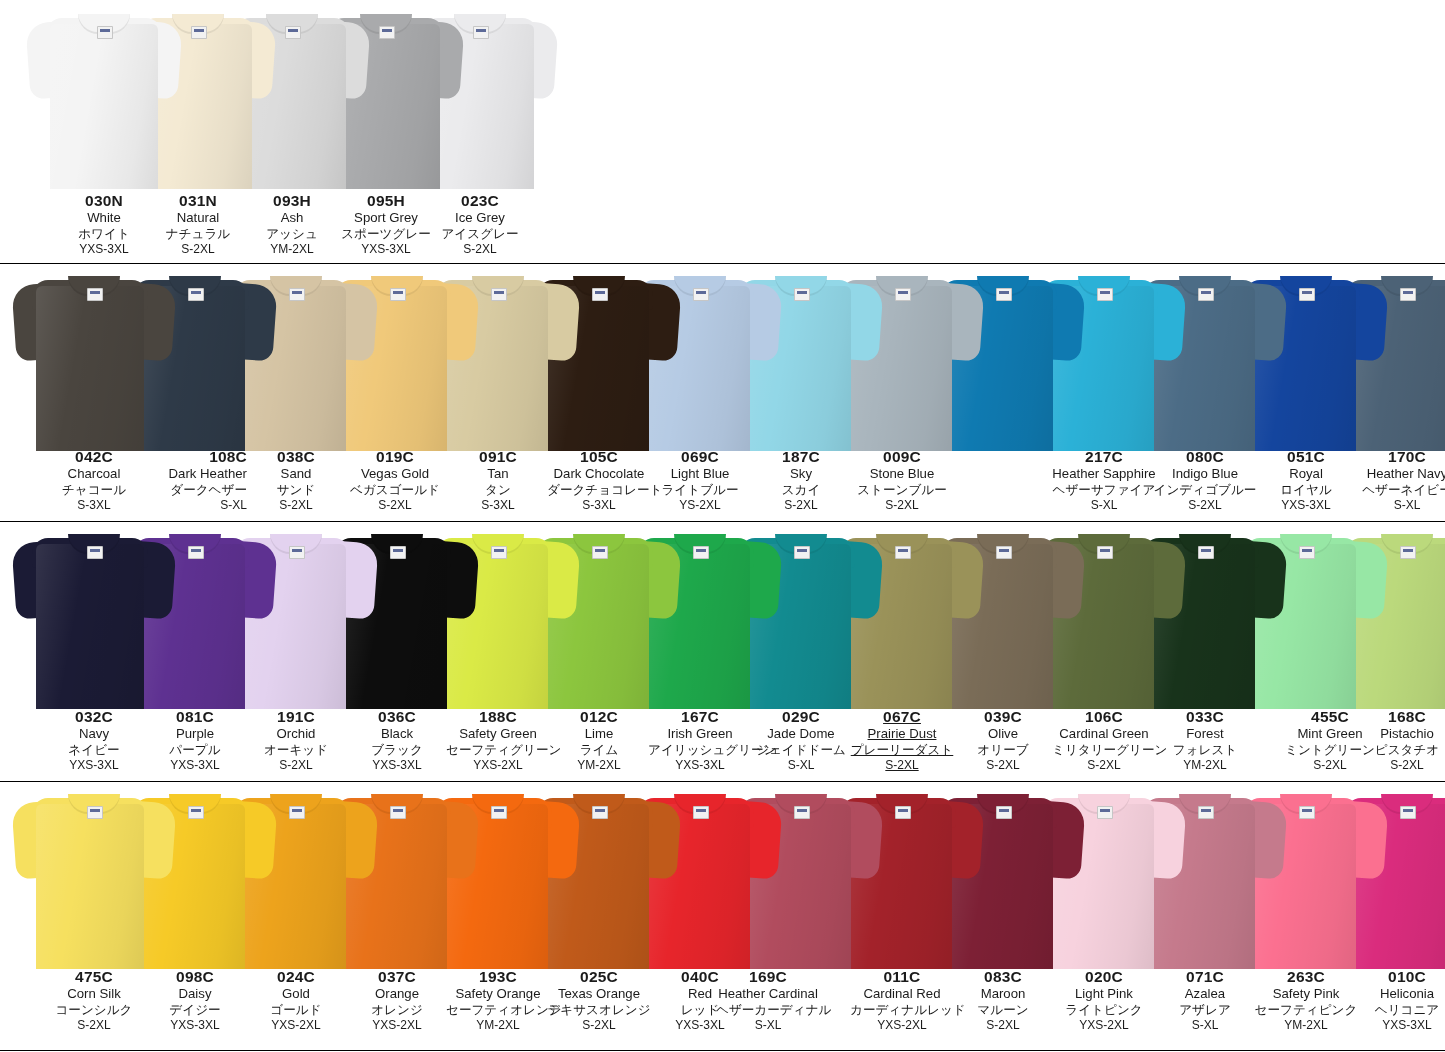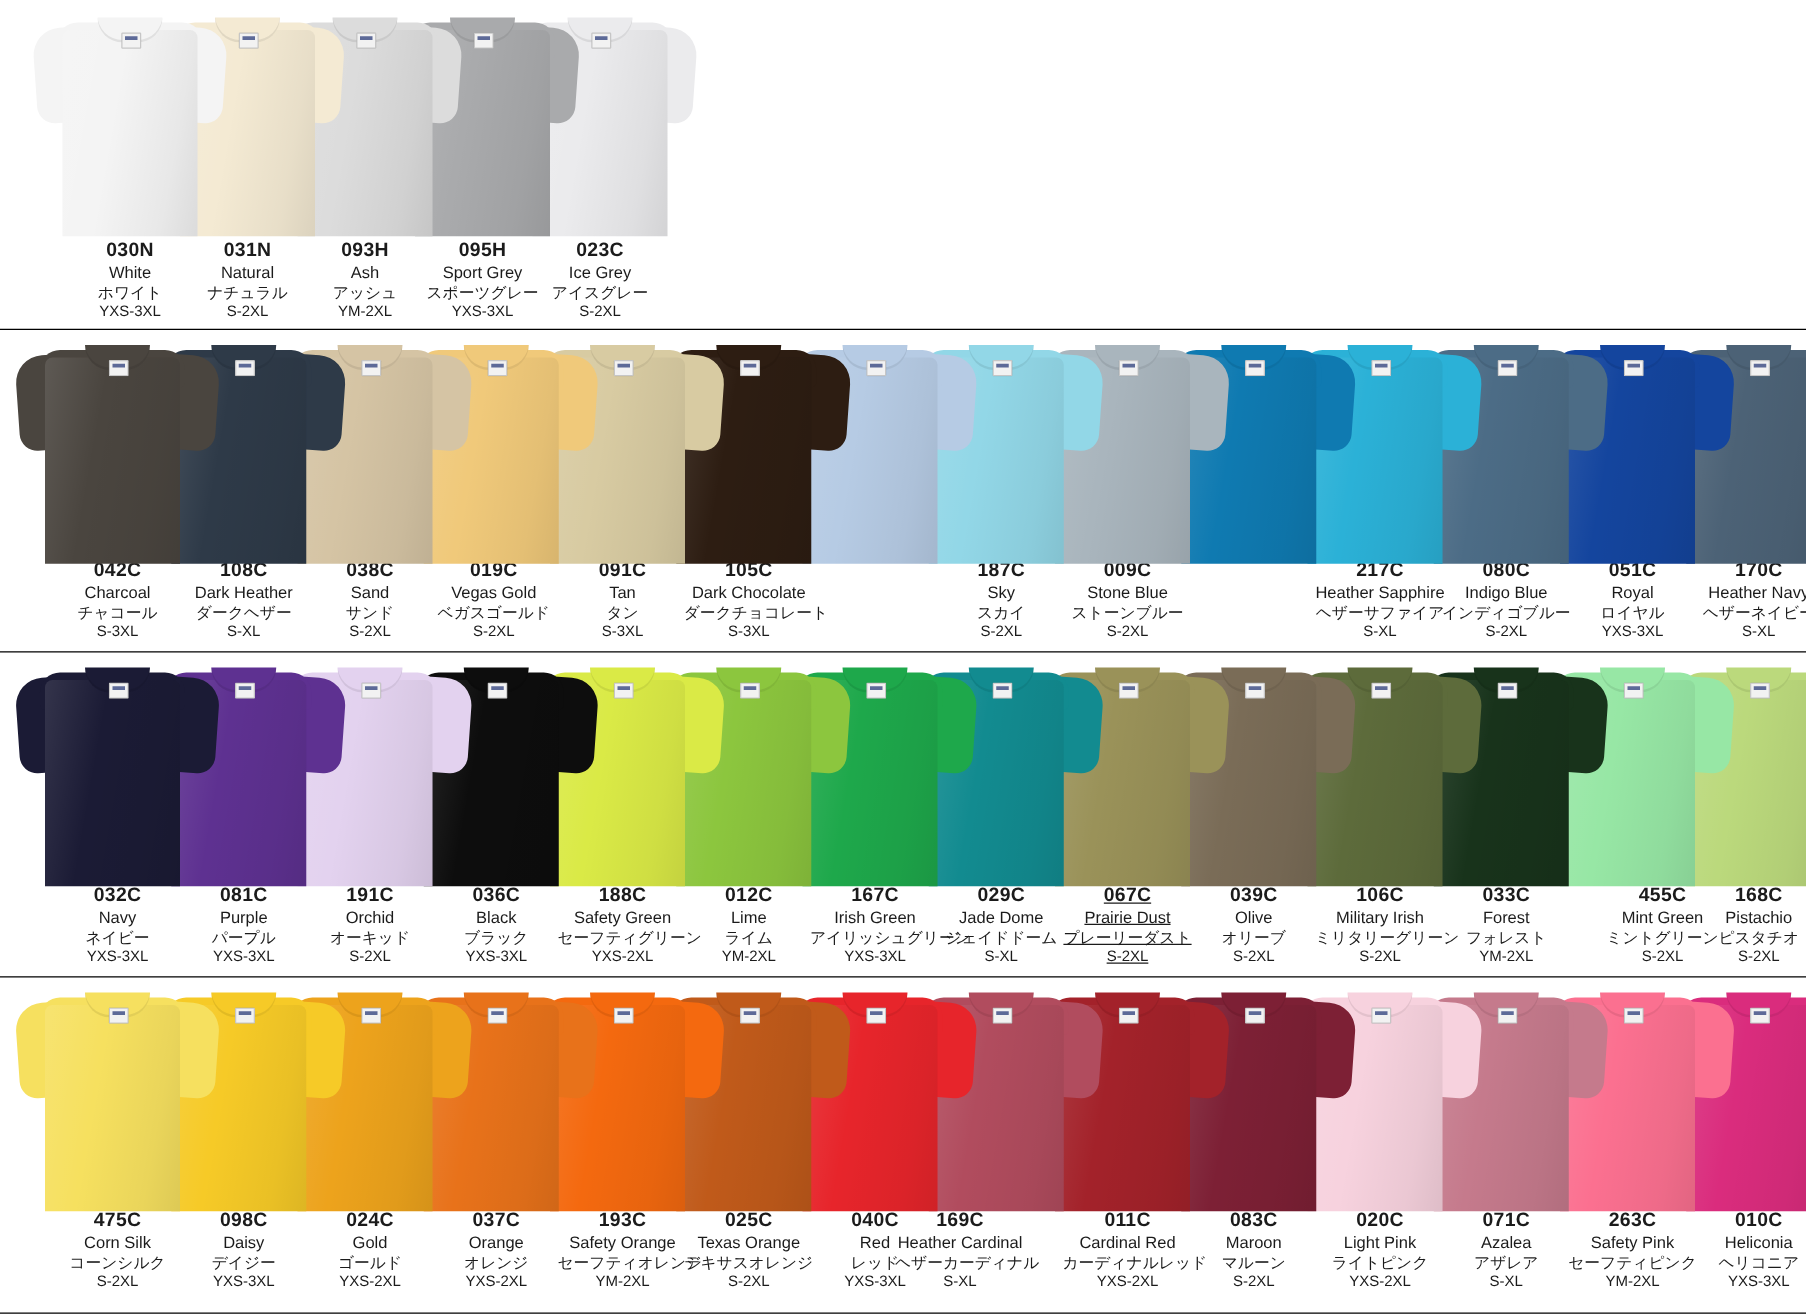--- a/index.html
+++ b/index.html
@@ -386,21 +386,21 @@
       </div>
     </div>
     <div class="rule" style="top: 521px;"></div>
     <div class="labels" style="position: absolute; left: 0px; top: 448px; width: 1445px;">
       <div class="label" style="left: 42px;">
         <div class="code">042C</div>
         <div class="en">Charcoal</div>
         <div class="jp">チャコール</div>
         <div class="sz">S-3XL</div>
       </div>
-      <div class="label" style="left: 143px;">
+      <div class="label" style="left: 143px; text-align: right;">
         <div class="code">108C</div>
         <div class="en">Dark Heather</div>
         <div class="jp">ダークヘザー</div>
         <div class="sz">S-XL</div>
       </div>
       <div class="label" style="left: 244px;">
         <div class="code">038C</div>
         <div class="en">Sand</div>
         <div class="jp">サンド</div>
         <div class="sz">S-2XL</div>
@@ -415,20 +415,26 @@
         <div class="code">091C</div>
         <div class="en">Tan</div>
         <div class="jp">タン</div>
         <div class="sz">S-3XL</div>
       </div>
       <div class="label" style="left: 547px;">
         <div class="code">105C</div>
         <div class="en">Dark Chocolate</div>
         <div class="jp">ダークチョコレート</div>
         <div class="sz">S-3XL</div>
+      </div>
+      <div class="label" style="left: 648px;">
+        <div class="code">069C</div>
+        <div class="en">Light Blue</div>
+        <div class="jp">ライトブルー</div>
+        <div class="sz">YS-2XL</div>
       </div>
       <div class="label" style="left: 749px;">
         <div class="code">187C</div>
         <div class="en">Sky</div>
         <div class="jp">スカイ</div>
         <div class="sz">S-2XL</div>
       </div>
       <div class="label" style="left: 850px;">
         <div class="code">009C</div>
         <div class="en">Stone Blue</div>
@@ -687,21 +693,21 @@
         <div class="sz">S-2XL</div>
       </div>
       <div class="label" style="left: 951px;">
         <div class="code">039C</div>
         <div class="en">Olive</div>
         <div class="jp">オリーブ</div>
         <div class="sz">S-2XL</div>
       </div>
       <div class="label" style="left: 1052px;">
         <div class="code">106C</div>
-        <div class="en">Military Irish</div>
+        <div class="en">Cardinal Green</div>
         <div class="jp">ミリタリーグリーン</div>
         <div class="sz">S-2XL</div>
       </div>
       <div class="label" style="left: 1153px;">
         <div class="code">033C</div>
         <div class="en">Forest</div>
         <div class="jp">フォレスト</div>
         <div class="sz">YM-2XL</div>
       </div>
       <div class="label" style="left: 1254px; margin-left: 24px;">

